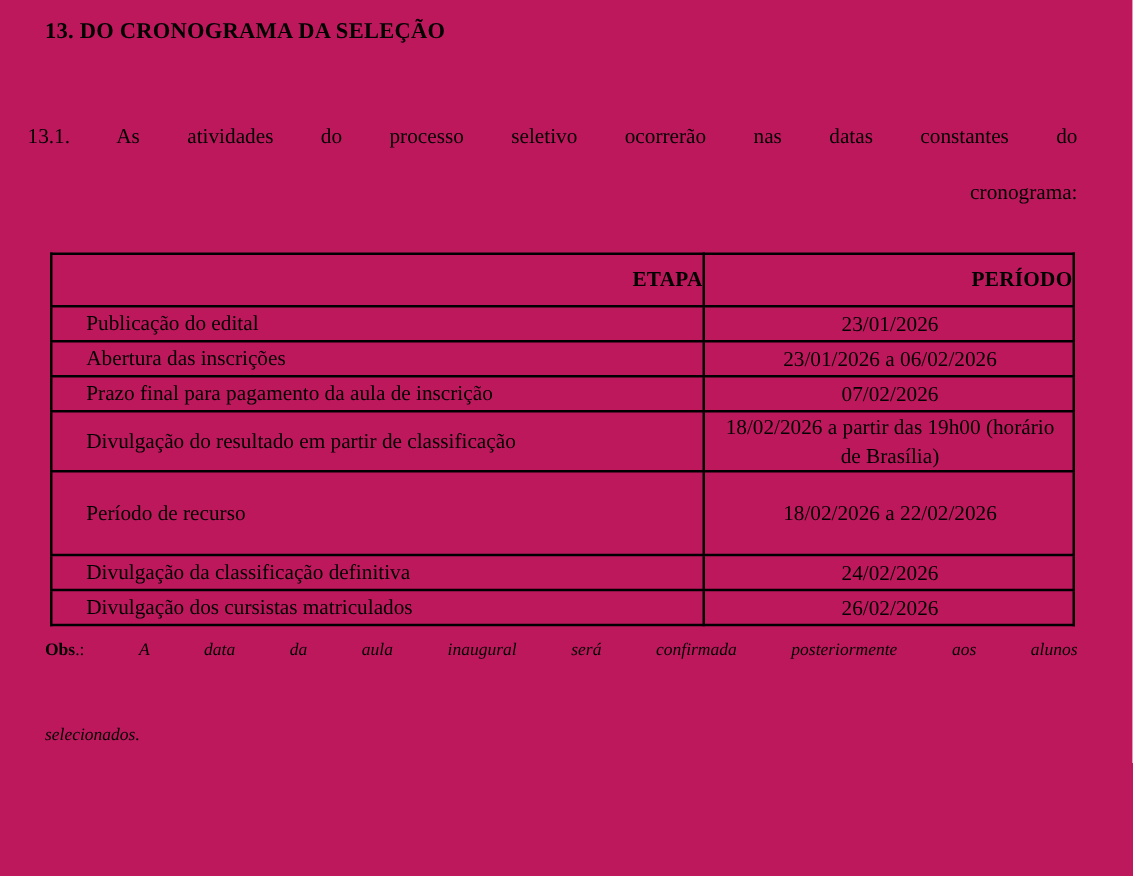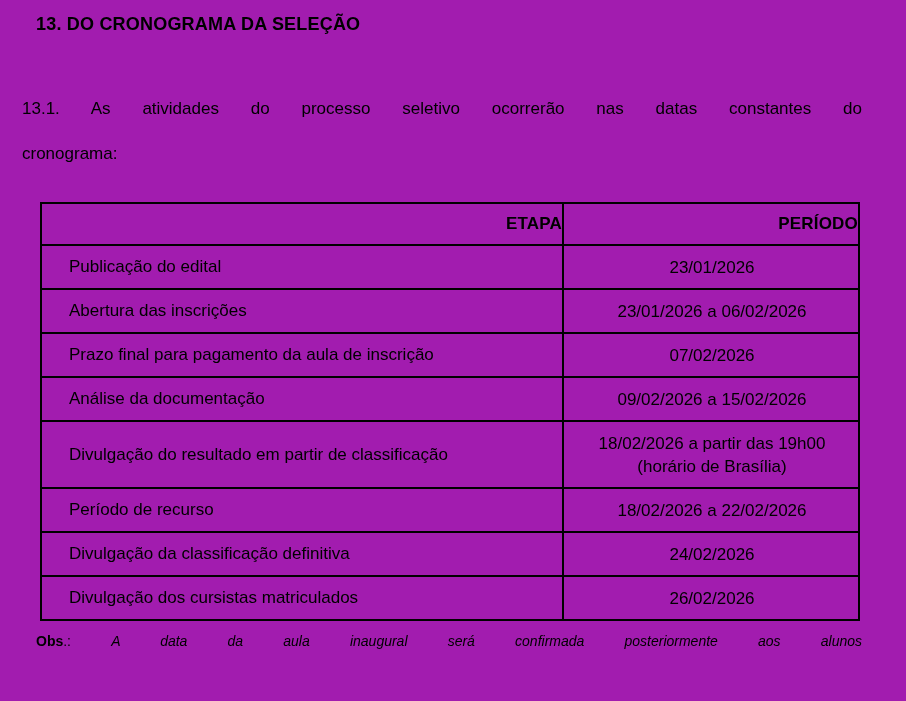--- a/index.html
+++ b/index.html
@@ -1,21 +1,21 @@
 <!DOCTYPE html>
 <html><head>
 <meta charset="utf-8">
 <style>
   html, body { margin: 0; padding: 0; background: #ffffff; }
   .page {
     width: 906px;
     height: 701px;
-    background: #a21caf;
+    background: #be185d;
     color: #000000;
-    font-family: Liberation Sans, sans-serif;
+    font-family: Liberation Serif, serif;
     overflow: hidden;
     box-sizing: border-box;
   }
   .heading {
     margin: 12px 44px 0 36px;
     font-size: 18px;
     font-weight: bold;
     line-height: 24px;
     letter-spacing: 0.2px;
   }
@@ -23,21 +23,21 @@
     margin: 50px 44px 0 22px;
     font-size: 17px;
   }
   .paragraph .line1 {
     line-height: 45px;
     text-align: justify;
     text-align-last: justify;
   }
   .paragraph .line2 {
     line-height: 45px;
-    text-align: left;
+    text-align: right;
   }
   table.schedule {
     border-collapse: collapse;
     table-layout: fixed;
     margin: 26px 0 0 40px;
     width: 818px;
   }
   table.schedule col.col-etapa  { width: 522px; }
   table.schedule col.col-periodo{ width: 296px; }
   table.schedule th, table.schedule td {
@@ -46,21 +46,21 @@
     vertical-align: middle;
     box-sizing: border-box;
     padding: 0;
   }
   table.schedule th {
     height: 42px;
     font-weight: bold;
     text-align: right;
     letter-spacing: 0.2px;
   }
-  table.schedule td { height: 44px; }
+  table.schedule td { height: 28px; }
   table.schedule td.etapa {
     text-align: left;
     padding-left: 27px;
     padding-right: 8px;
   }
   table.schedule td.periodo {
     text-align: center;
     line-height: 23px;
     padding-left: 14px;
     padding-right: 12px;
@@ -115,24 +115,20 @@
       </tr>
       <tr>
         <td class="etapa">Abertura das inscrições</td>
         <td class="periodo">23/01/2026 a 06/02/2026</td>
       </tr>
       <tr>
         <td class="etapa">Prazo final para pagamento da aula de inscrição</td>
         <td class="periodo">07/02/2026</td>
       </tr>
       <tr>
-        <td class="etapa">Análise da documentação</td>
-        <td class="periodo">09/02/2026 a 15/02/2026</td>
-      </tr>
-      <tr>
         <td class="etapa">Divulgação do resultado em partir de classificação</td>
         <td class="periodo">18/02/2026 a partir das 19h00 (horário de Brasília)</td>
       </tr>
       <tr>
         <td class="etapa">Período de recurso</td>
         <td class="periodo">18/02/2026 a 22/02/2026</td>
       </tr>
       <tr>
         <td class="etapa">Divulgação da classificação definitiva</td>
         <td class="periodo">24/02/2026</td>

